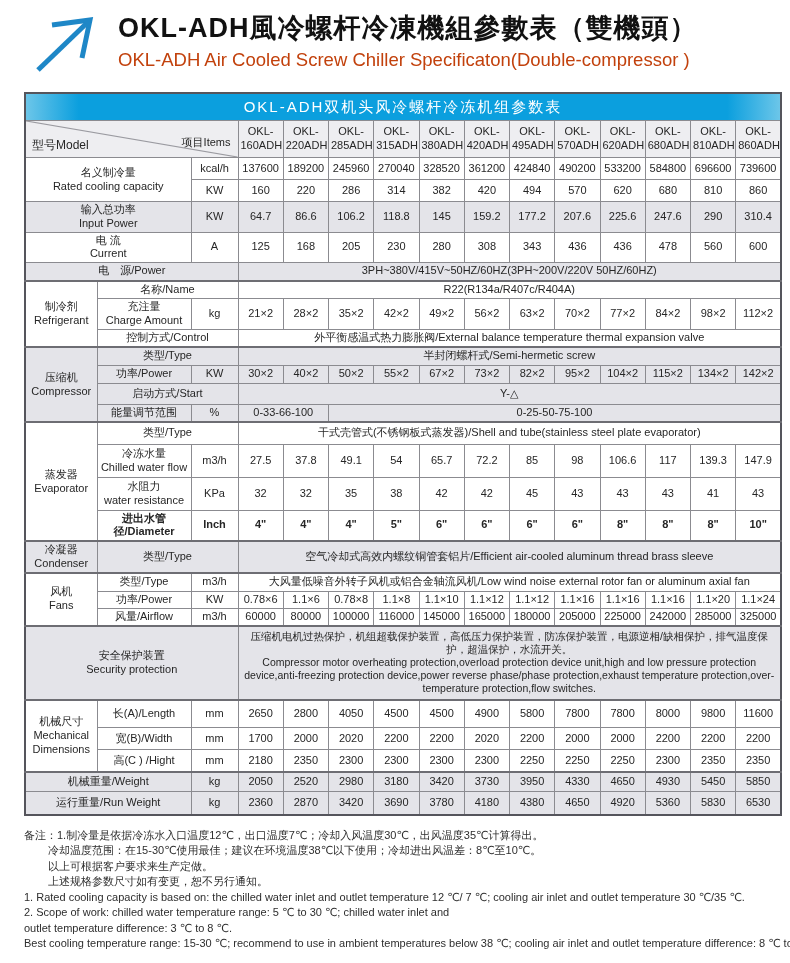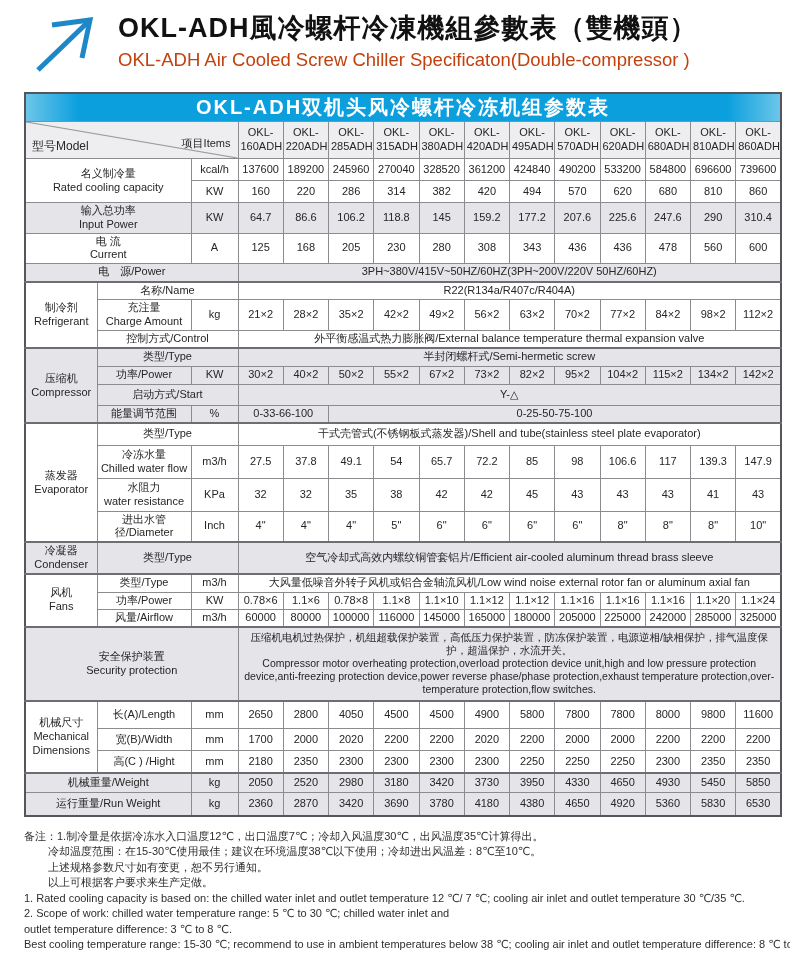--- a/index.html
+++ b/index.html
@@ -11,21 +11,21 @@
   .titles{position:absolute;left:118px;top:10px;width:660px;}
   .title-zh{margin:0;font-size:27px;font-weight:bold;color:#111;letter-spacing:1px;white-space:nowrap;}
   .title-en{margin:3px 0 0 0;font-size:18.5px;font-weight:normal;color:#c2410c;white-space:nowrap;}
   
   table.spec{border-collapse:collapse;table-layout:fixed;width:758px;margin-left:24px;
              font-size:11px;color:#262626;}
   table.spec td{border:1px solid #8b8b90;text-align:center;vertical-align:middle;
                 padding:1px 2px;line-height:1.25;overflow:hidden;}
   table.spec{border:2px solid #55555c;}
   td.cap{background:linear-gradient(90deg,#6cc6e9 0%,#0b9fde 7%,#0b9fde 93%,#6cc6e9 100%);
-         color:#fff;font-size:20px;font-weight:bold;letter-spacing:2px;height:24px;border-bottom:1px solid #4a4a50;}
+         color:#fff;font-size:15px;font-weight:normal;letter-spacing:2px;height:24px;border-bottom:1px solid #4a4a50;}
   tr.hdr td{background:#eeeef1;height:34px;}
   td.corner{position:relative;padding:0;}
   td.corner svg{position:absolute;left:0;top:0;width:100%;height:100%;}
   .corner-model{position:absolute;left:6px;bottom:4px;font-size:12px;}
   .corner-items{position:absolute;right:7px;bottom:7px;font-size:11px;}
   td.model{font-size:11px;line-height:1.3;}
   tr.shade td{background:#e4e4e9;}
   td.grp,td.lab{font-size:11px;}
   td.txt{text-align:left;font-size:10.5px;line-height:1.5;padding:3px 8px;}
   tr.sec td{border-top:2px solid #6d6d73;}
@@ -246,21 +246,21 @@
           <td class="d">38</td>
           <td class="d">42</td>
           <td class="d">42</td>
           <td class="d">45</td>
           <td class="d">43</td>
           <td class="d">43</td>
           <td class="d">43</td>
           <td class="d">41</td>
           <td class="d">43</td>
         </tr>
-        <tr style="height: 21px;">
+        <tr style="height: 21px; font-weight: bold;">
           <td class="lab">进出水管径/Diameter</td>
           <td class="unit">Inch</td>
           <td class="d">4"</td>
           <td class="d">4"</td>
           <td class="d">4"</td>
           <td class="d">5"</td>
           <td class="d">6"</td>
           <td class="d">6"</td>
           <td class="d">6"</td>
           <td class="d">6"</td>
@@ -397,22 +397,22 @@
           <td class="d">5830</td>
           <td class="d">6530</td>
         </tr>
       </tbody>
   </table>
 
   <div class="notes">
     <div id="notes-zh">
         <div>备注：1.制冷量是依据冷冻水入口温度12℃，出口温度7℃；冷却入风温度30℃，出风温度35℃计算得出。</div>
         <div class="indent">冷却温度范围：在15-30℃使用最佳；建议在环境温度38℃以下使用；冷却进出风温差：8℃至10℃。</div>
+        <div class="indent">以上可根据客户要求来生产定做。</div>
         <div class="indent">上述规格参数尺寸如有变更，恕不另行通知。</div>
-        <div class="indent">以上可根据客户要求来生产定做。</div>
       </div>
     <div id="notes-en">
         <div>1. Rated cooling capacity is based on: the chilled water inlet and outlet temperature 12 ℃/ 7 ℃; cooling air inlet and outlet temperature 30 ℃/35 ℃.</div>
         <div>2. Scope of work: chilled water temperature range: 5 ℃ to 30 ℃; chilled water inlet and</div>
         <div>outlet temperature difference: 3 ℃ to 8 ℃.</div>
         <div>Best cooling temperature range: 15-30 ℃; recommend to use in ambient temperatures below 38 ℃; cooling air inlet and outlet temperature difference: 8 ℃ to 10 ℃.</div>
       </div>
   </div>
 
 </div>

